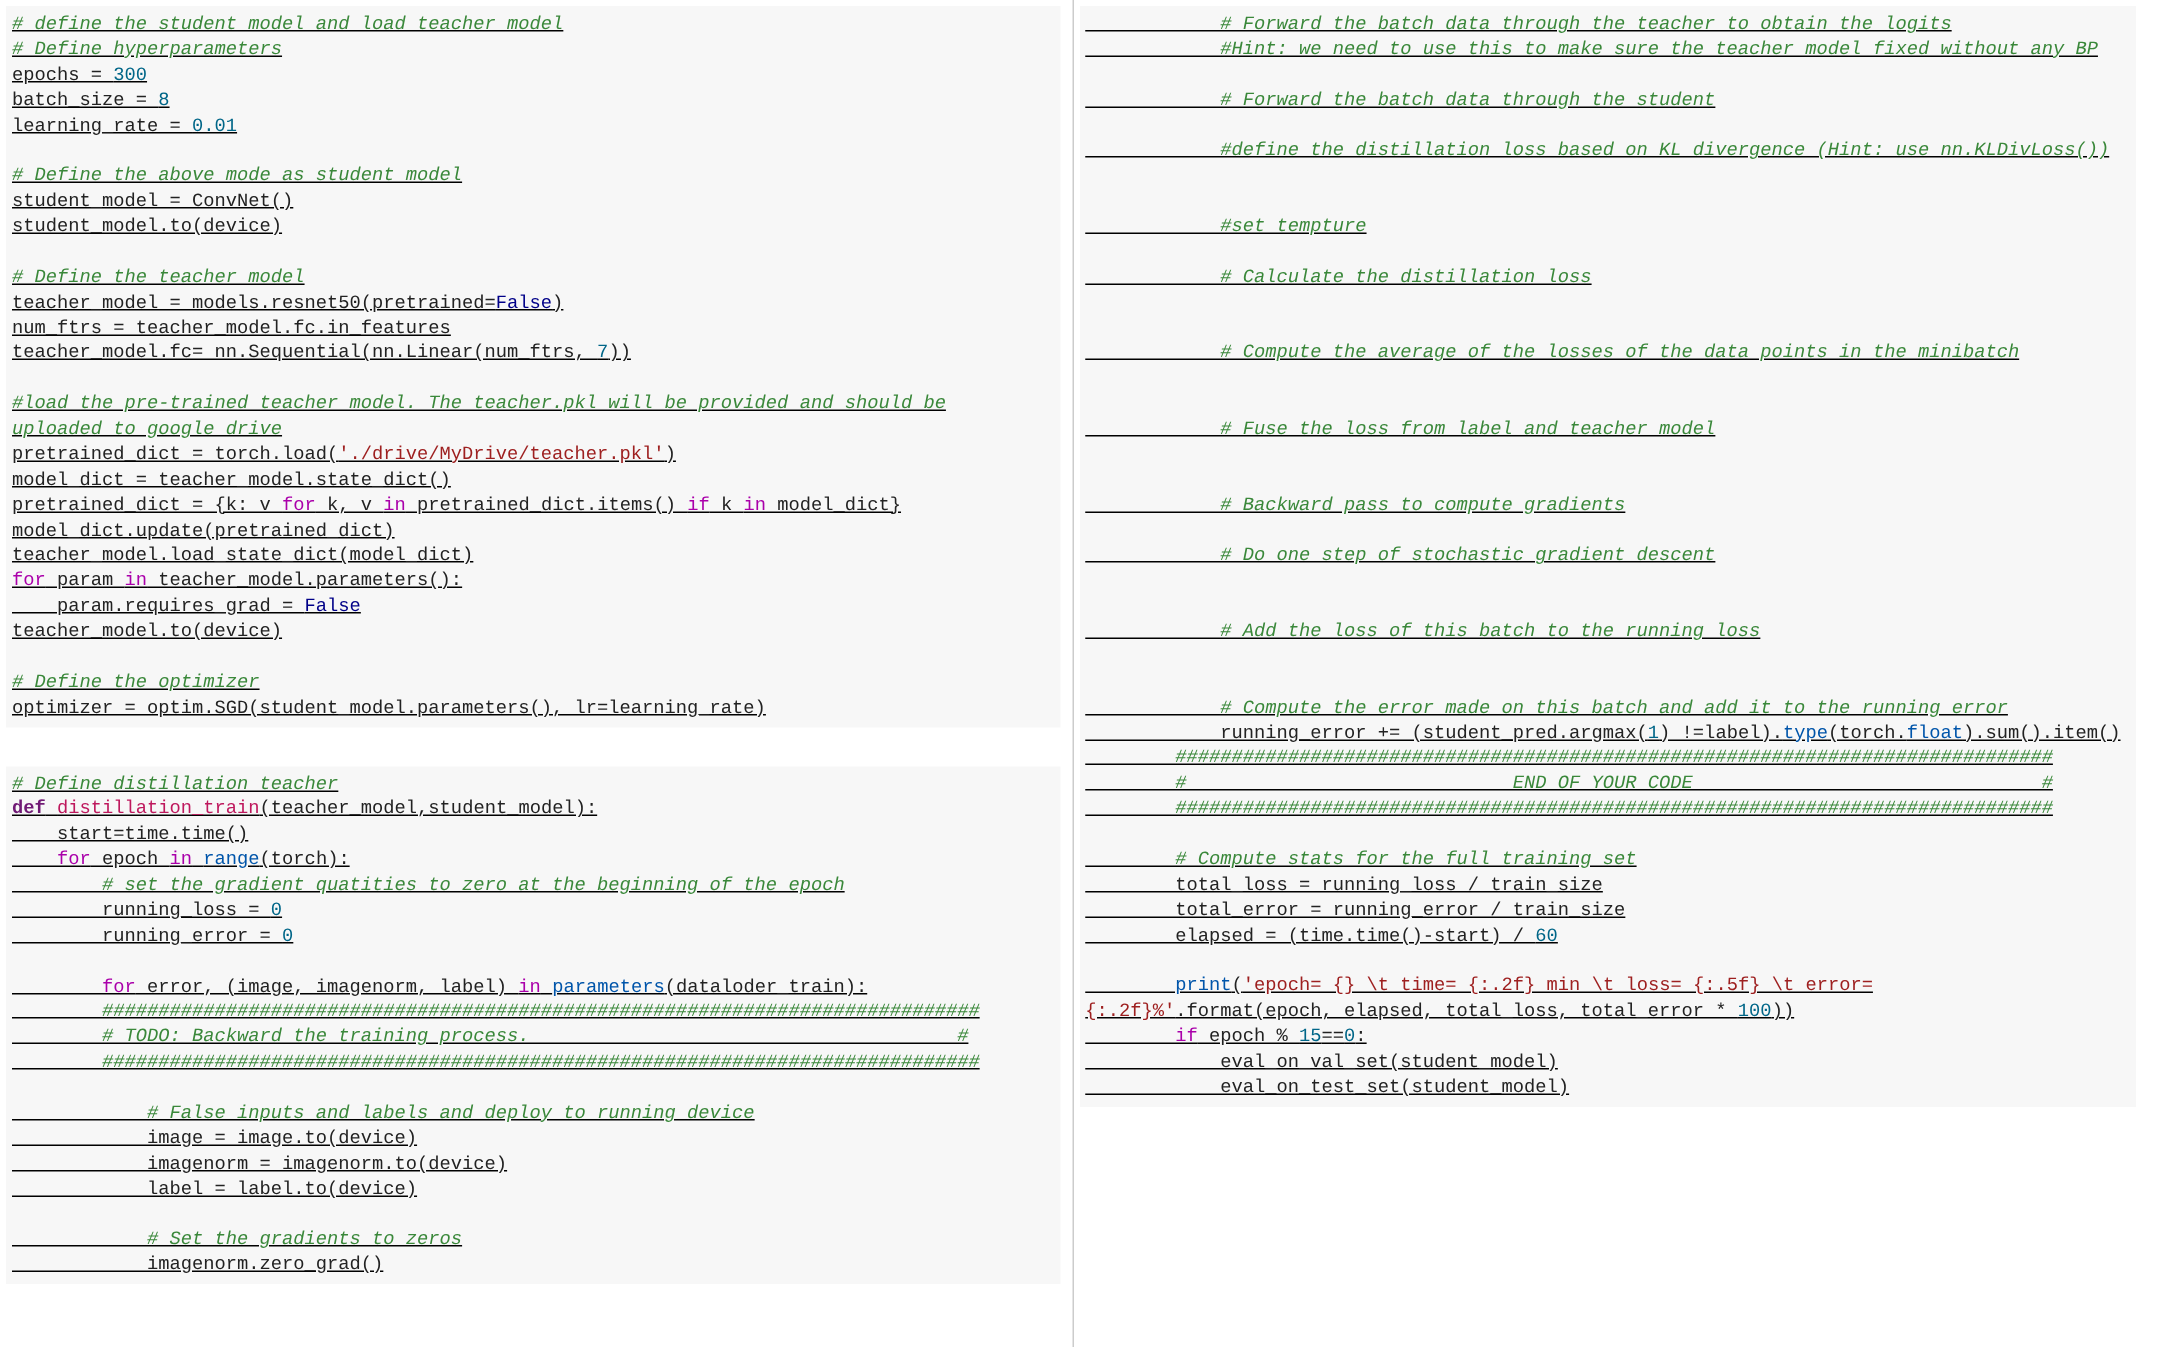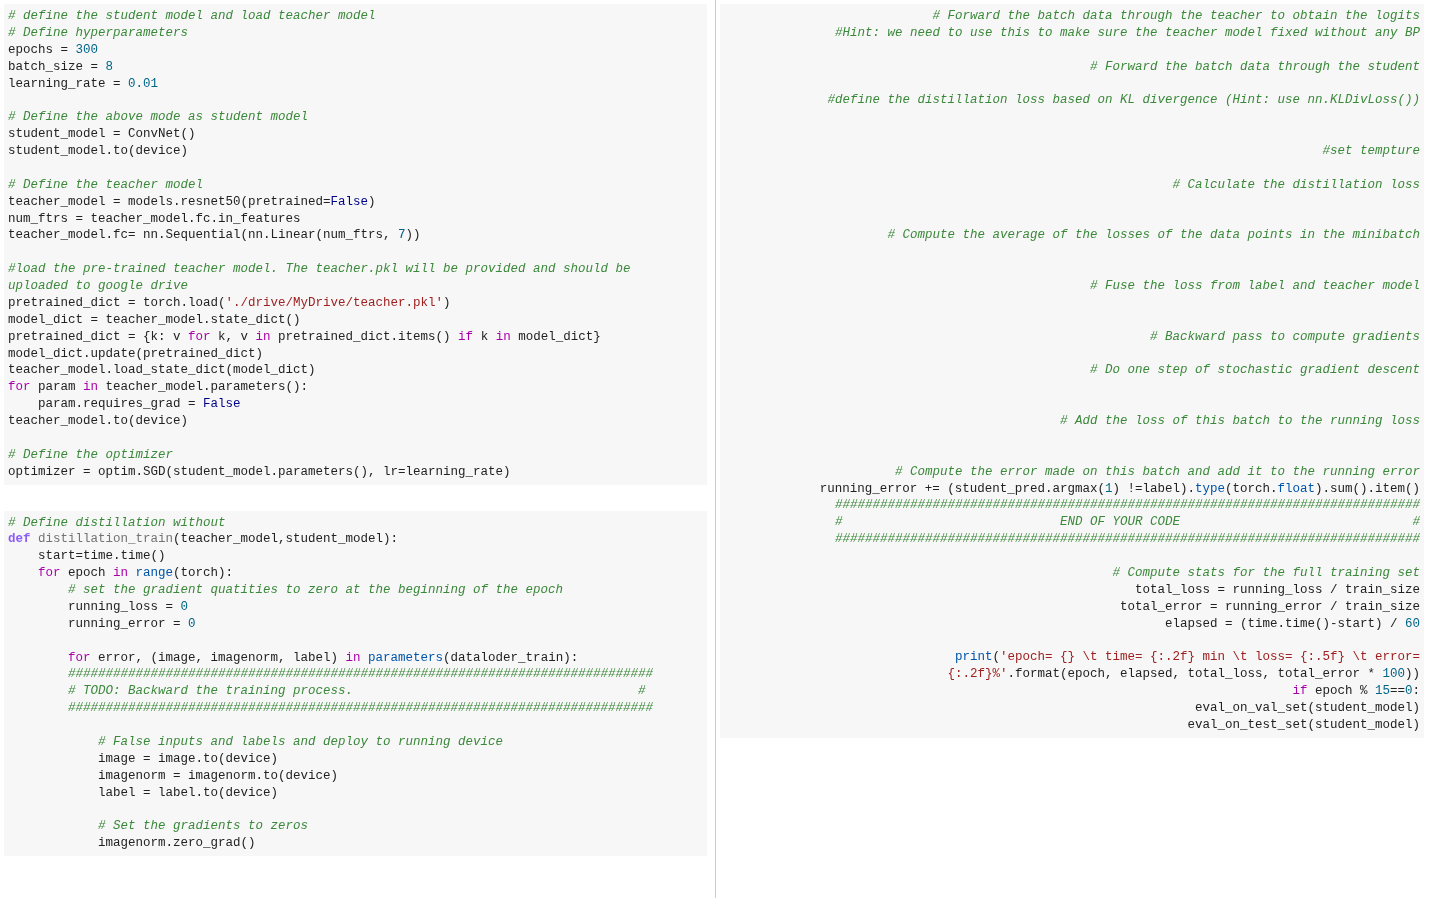--- a/index.html
+++ b/index.html
@@ -7,56 +7,56 @@
     padding: 0;
     background: #ffffff;
     font-family: "Courier New", Consolas, monospace;
     font-size: 12.5px;
     line-height: 1.35;
   }
   .container {
     display: flex;
     width: 1432px;
     height: 898px;
+    text-decoration: underline;
   }
   .col {
     position: relative;
     overflow: hidden;
   }
   .col-left {
     width: 718px;
     padding: 0;
   }
   .col-right {
     width: 720px;
     padding: 0;
-    text-align: right;
   }
   .divider {
     width: 1px;
     background: #cccccc;
     margin: 0;
   }
   .cell {
     background: #f7f7f7;
     margin: 4px 8px 4px 4px;
     padding: 4px 4px;
     font-family: inherit;
     white-space: pre;
   }
   .cell-gap {
     height: 18px;
   }
   
   .c   { color: #3a883a; font-style: italic; }   
-  .kb  { color: #8b5cf6; font-weight: bold; }   
+  .kb  { color: #701a75; font-weight: bold; }   
   .n   { color: #222222; }
   .s   { color: #9e2020; }   
   .num { color: #006688; }
-  .fn  { color: #737373; }   
+  .fn  { color: #be185d; }   
   .bi  { color: #000088; }
   .bltin{ color: #0055aa; }
   .mag { color: #aa00aa; }
 </style>
 </head>
 <body>
 
 <div class="container">
 
   <div class="col col-left">
@@ -85,21 +85,21 @@
 <span class="n">teacher_model.load_state_dict(model_dict)</span>
 <span class="mag">for</span><span class="n"> param </span><span class="mag">in</span><span class="n"> teacher_model.parameters():</span>
 <span class="n">    param.requires_grad = </span><span class="bi">False</span>
 <span class="n">teacher_model.to(device)</span>
 
 <span class="c"># Define the optimizer</span>
 <span class="n">optimizer = optim.SGD(student_model.parameters(), lr=learning_rate)</span></div>
 
     <div class="cell-gap"></div>
 
-    <div class="cell"><span class="c"># Define distillation without</span>
+    <div class="cell"><span class="c"># Define distillation teacher</span>
 <span class="kb">def</span><span> </span><span class="fn">distillation_train</span><span class="n">(teacher_model,student_model):</span>
 <span class="n">    start=time.time()</span>
 <span class="mag">    for</span><span class="n"> epoch </span><span class="mag">in</span><span> </span><span class="bltin">range</span><span class="n">(torch):</span>
 <span class="c">        # set the gradient quatities to zero at the beginning of the epoch</span>
 <span class="n">        running_loss = </span><span class="num">0</span>
 <span class="n">        running_error = </span><span class="num">0</span>
 
 <span class="mag">        for</span><span class="n"> error, (image, imagenorm, label) </span><span class="mag">in</span><span> </span><span class="bltin">parameters</span><span class="n">(dataloder_train):</span>
 <span class="c">        ##############################################################################</span>
 <span class="c">        # TODO: Backward the training process.                                      #</span>

